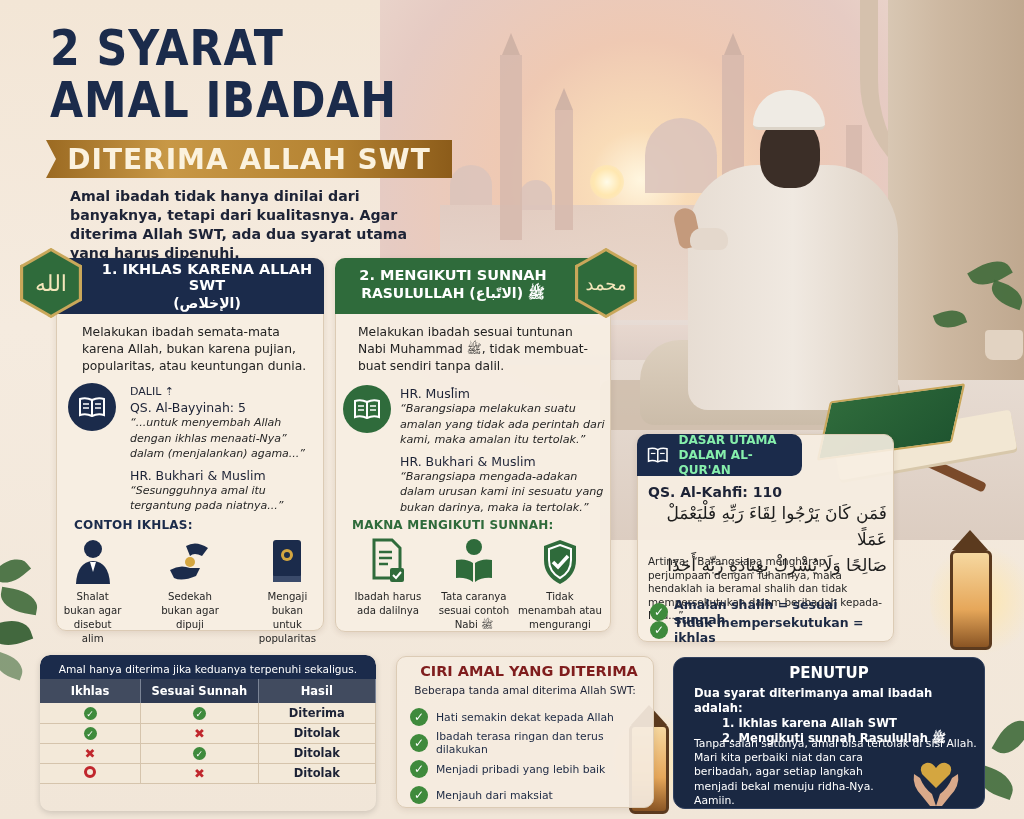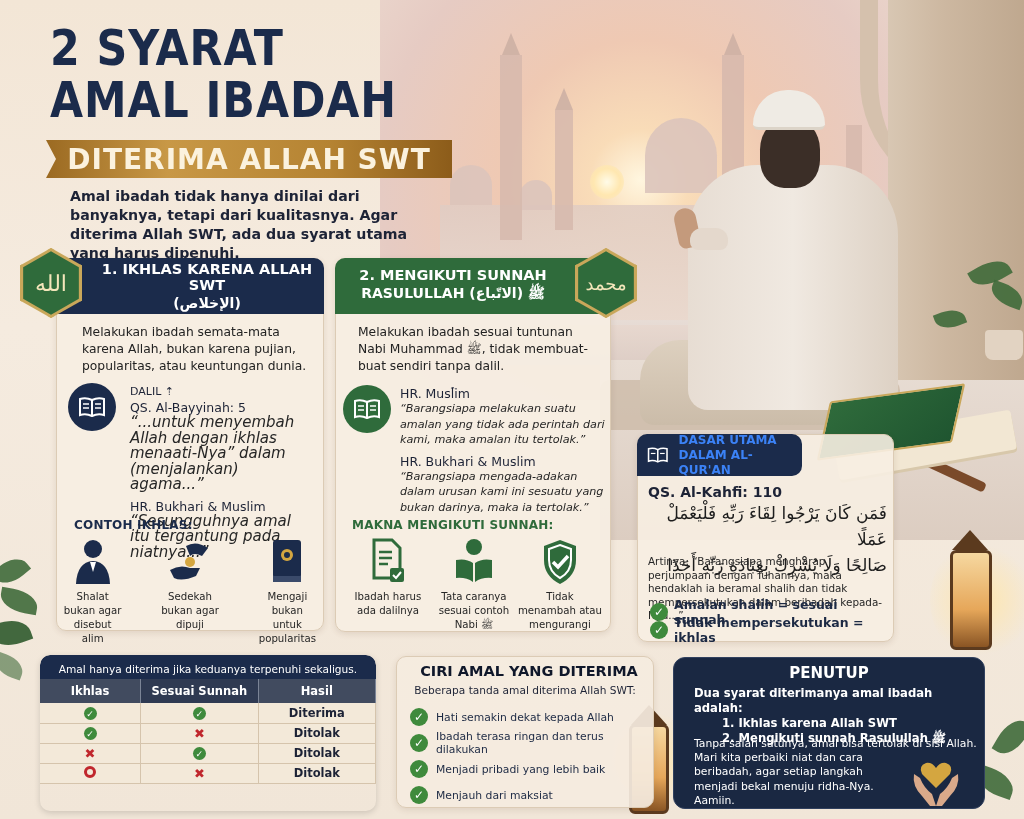--- a/index.html
+++ b/index.html
@@ -81,29 +81,29 @@
   }
   .badge {
     width: 62px; height: 70px; border: 2px solid #c9a75a;
     clip-path: polygon(50% 0, 100% 25%, 100% 75%, 50% 100%, 0 75%, 0 25%);
     display: flex; align-items: center; justify-content: center; color: #f4e6bb; font-size: 22px;
   }
   .badge-inner { width: 100%; height: 100%; display: flex; align-items: center; justify-content: center;
     clip-path: polygon(50% 2%, 98% 26%, 98% 74%, 50% 98%, 2% 74%, 2% 26%); }
   .desc { font-size: 12.3px; line-height: 17px; color: #222; }
   .ref-title { font-weight: 400; font-size: 12.5px; color: #1d2336; }
-  .ref-quote { font-style: italic; font-size: 15px; line-height: 15.5px; color: #262626; }
+  .ref-quote { font-style: italic; font-size: 11px; line-height: 15.5px; color: #262626; }
   .round-icon { width: 48px; height: 48px; border-radius: 50%; display: flex; align-items: center; justify-content: center; }
   .sub-h { font-weight: 800; font-size: 12px; letter-spacing: .2px; }
   .icon-row { display: flex; justify-content: space-between; }
   .icon-cell { width: 86px; text-align: center; font-size: 10.2px; line-height: 14px; color: #262626; }
   .icon-cell svg { display: block; margin: 0 auto 4px; }
 
   
-  .q-head { background: #1b2b4b; color: #3b82f6; font-weight: 700; font-size: 12px; line-height: 15px; border-radius: 10px 10px 0 0; padding: 20px 10px; display: flex; align-items: center; gap: 10px; }
+  .q-head { background: #1b2b4b; color: #86efac; font-weight: 700; font-size: 12px; line-height: 15px; border-radius: 10px 10px 0 0; padding: 20px 10px; display: flex; align-items: center; gap: 10px; }
   .arabic { font-family: "DejaVu Serif", serif; font-size: 17px; line-height: 26px; direction: rtl; text-align: right; color: #1d1d1d; }
   .check { width: 18px; height: 18px; border-radius: 50%; background: #3f8a3c; color: #fff; display: inline-flex; align-items: center; justify-content: center; font-size: 12px; font-weight: 900; flex-shrink: 0; }
 
   
   .tbl-head { background: #1b2b4b; color: #fff; text-align: center; border-radius: 10px 10px 0 0; padding: 6px 4px 4px; }
   table { border-collapse: collapse; width: 100%; }
   th { background: #414b5f; color: #fff; font-size: 11.5px; font-weight: 700; height: 24px; border-right: 1px solid #7b8496; }
   td { background: #f3e9d9; font-size: 11.5px; height: 20px; text-align: center; border-right: 1px solid #d5c4ac; border-bottom: 1px solid #d5c4ac; font-weight: 600; color: #1d2336; }
   .ok { display: inline-flex; width: 13px; height: 13px; border-radius: 50%; background: #3f8a3c; color: #fff; font-size: 9px; align-items: center; justify-content: center; font-weight: 900; }
   .no { color: #c0272d; font-weight: 900; font-size: 13px; }
@@ -344,21 +344,21 @@
       <tr>
         <td><span class="no-o"></span></td>
         <td><span class="no">✖</span></td>
         <td>Ditolak</td>
       </tr>
     </tbody>
   </table>
 </div>
 
 <div class="abs card" style="left:396px;top:656px;width:258px;height:152px;background:rgba(245,236,224,.92);"></div>
-<div class="abs" style="left:396px;top:663px;width:258px;text-align:center;font-weight:800;font-size:14.5px;color:#0f172a;padding-left:8px;">CIRI AMAL YANG DITERIMA</div>
+<div class="abs" style="left:396px;top:663px;width:258px;text-align:center;font-weight:800;font-size:14.5px;color:#7f1d1d;padding-left:8px;">CIRI AMAL YANG DITERIMA</div>
 <div class="abs" style="left:396px;top:684px;width:258px;text-align:center;font-size:10.6px;color:#1d2336;">Beberapa tanda amal diterima Allah SWT:</div>
 <div class="abs" style="left:410px;top:704px;width:244px;">
   <div style="display:flex;align-items:center;gap:8px;height:26px;font-size:10.8px;">
     <span class="check">✓</span>
       <span>Hati semakin dekat kepada Allah</span>
   </div>
   <div style="display:flex;align-items:center;gap:8px;height:26px;font-size:10.8px;">
     <span class="check">✓</span>
       <span>Ibadah terasa ringan dan terus dilakukan</span>
   </div>

